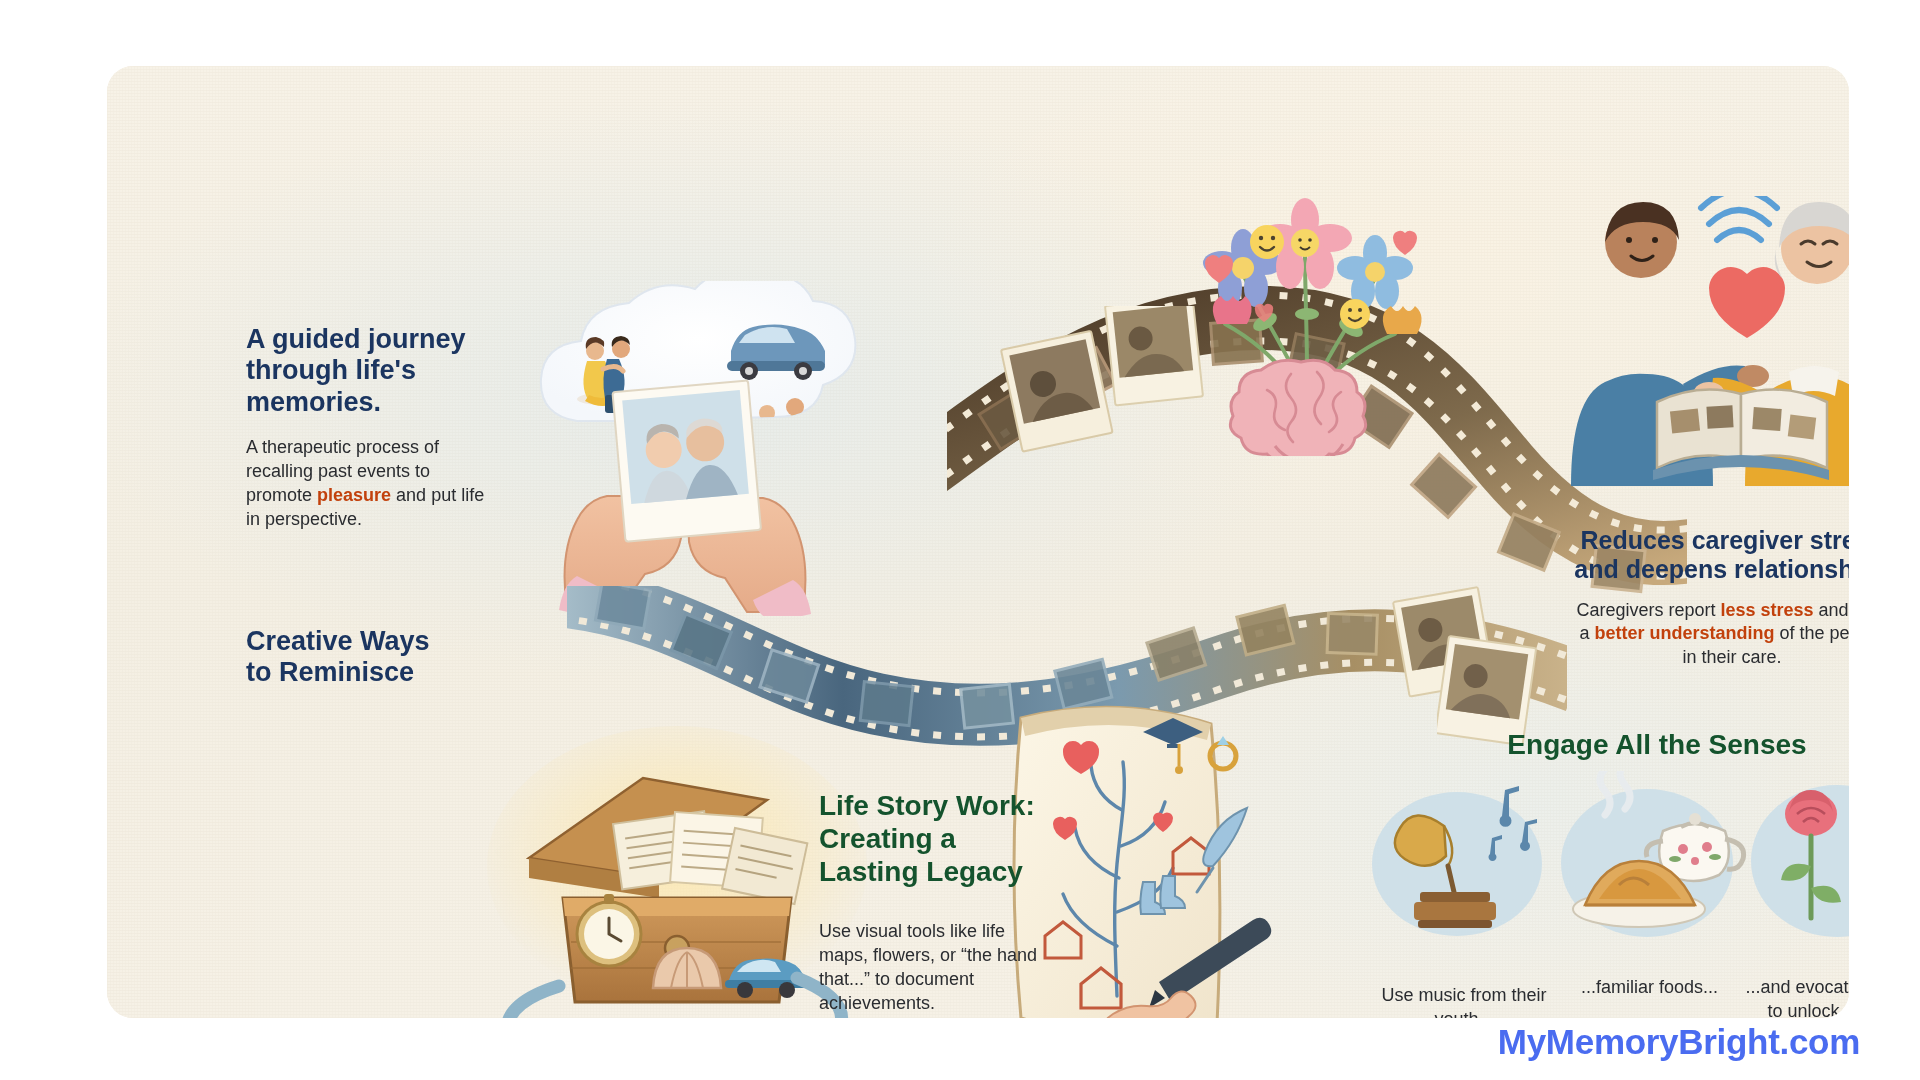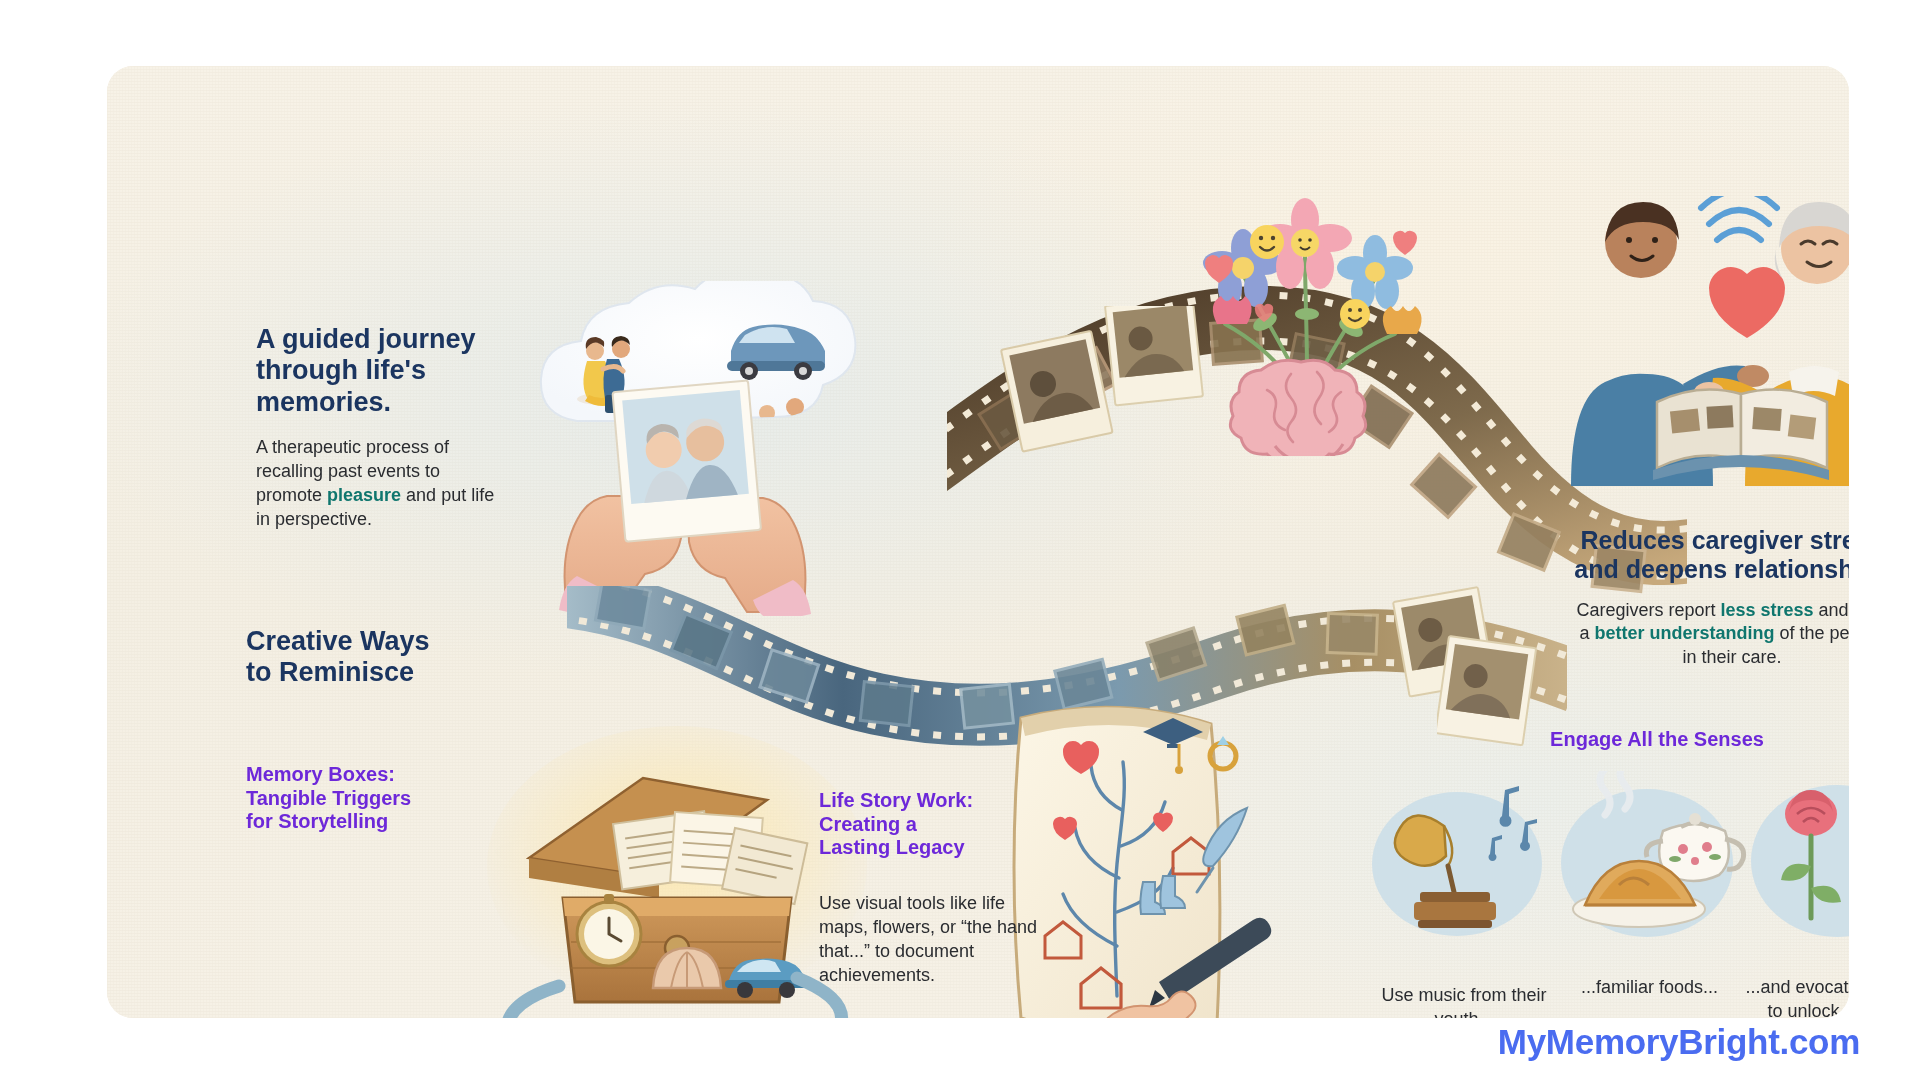--- a/index.html
+++ b/index.html
@@ -37,23 +37,23 @@
   }
   #title-sub{
     position:absolute;left:139px;top:152px;
     font-size:40px;font-weight:400;letter-spacing:-.3px;
     color:#244272;white-space:nowrap;
   }
 
   .blk{position:absolute;}
   .h-lg{font-size:27px;font-weight:bold;line-height:1.16;color:#1b3560;}
   .h-md{font-size:25px;font-weight:bold;line-height:1.17;color:#1b3560;}
-  .h-sm{font-size:20px;font-weight:bold;line-height:1.18;color:#6d28d9;}
+  .h-sm{font-size:28px;font-weight:bold;line-height:1.18;color:#14532d;}
   .p-xs{font-size:18px;line-height:1.33;color:#2a2c30;}
-  .p-sm b,.p-xs b{font-weight:bold;color:#0f766e;margin-top:40px;}
+  .p-sm b,.p-xs b{font-weight:bold;color:#c2410c;margin-top:40px;}
   .ctr{text-align:center;}
 
   #brand{
     position:absolute;right:60px;bottom:18px;
     font-size:35px;font-weight:bold;color:#4a6cf0;letter-spacing:-.3px;
   }
 
   svg{display:block;}
   .art{position:absolute;}
 </style>
@@ -652,21 +652,21 @@
       <rect x="10" y="28" width="52" height="54" rx="10" fill="#f5d4d8" stroke="#d3a3ab" stroke-width="2.5"></rect>
       <rect x="26" y="12" width="20" height="18" fill="#f0c8cd" stroke="#d3a3ab" stroke-width="2.5"></rect>
       <rect x="22" y="2" width="28" height="12" rx="5" fill="#d8a23c"></rect>
       <path d="M50 8 q20 -6 22 10" fill="none" stroke="#b88a80" stroke-width="3.5"></path>
       <circle cx="74" cy="20" r="8" fill="#e8c5c0"></circle>
       <rect x="18" y="50" width="36" height="16" rx="4" fill="#fbeaec" opacity=".8"></rect>
     </g>
   </svg>
 
 
-  <div class="blk" style="left:149px;top:258px;width:250px;">
+  <div class="blk" style="left:139px;top:258px;width:250px;">
     <div class="h-lg">A guided journey through life's memories.</div>
     <div class="p-xs" style="margin-top:18px;"><span>A therapeutic process of recalling past events to promote </span><b>pleasure</b><span> and put life in perspective.</span></div>
   </div>
 
 
   <div class="blk ctr" style="left:1455px;top:460px;width:340px;">
     <div class="h-md">
       <div>Reduces caregiver stress</div>
       <div>and deepens relationships</div>
     </div>
@@ -674,25 +674,20 @@
   </div>
 
   <div class="blk" style="left:139px;top:560px;width:260px;">
     <div class="h-lg">
       <div>Creative Ways</div>
       <div>to Reminisce</div>
     </div>
   </div>
 
   <div class="blk" style="left:139px;top:697px;width:230px;">
-    <div class="h-sm">
-      <div>Memory Boxes:</div>
-      <div>Tangible Triggers</div>
-      <div>for Storytelling</div>
-    </div>
   </div>
 
   <div class="blk" style="left:712px;top:723px;width:235px;">
     <div class="h-sm">
       <div>Life Story Work:</div>
       <div>Creating a</div>
       <div>Lasting Legacy</div>
     </div>
     <div class="p-xs" style="margin-top:32px;width:222px;">Use visual tools like life maps, flowers, or “the hand that...” to document achievements.</div>
   </div>

